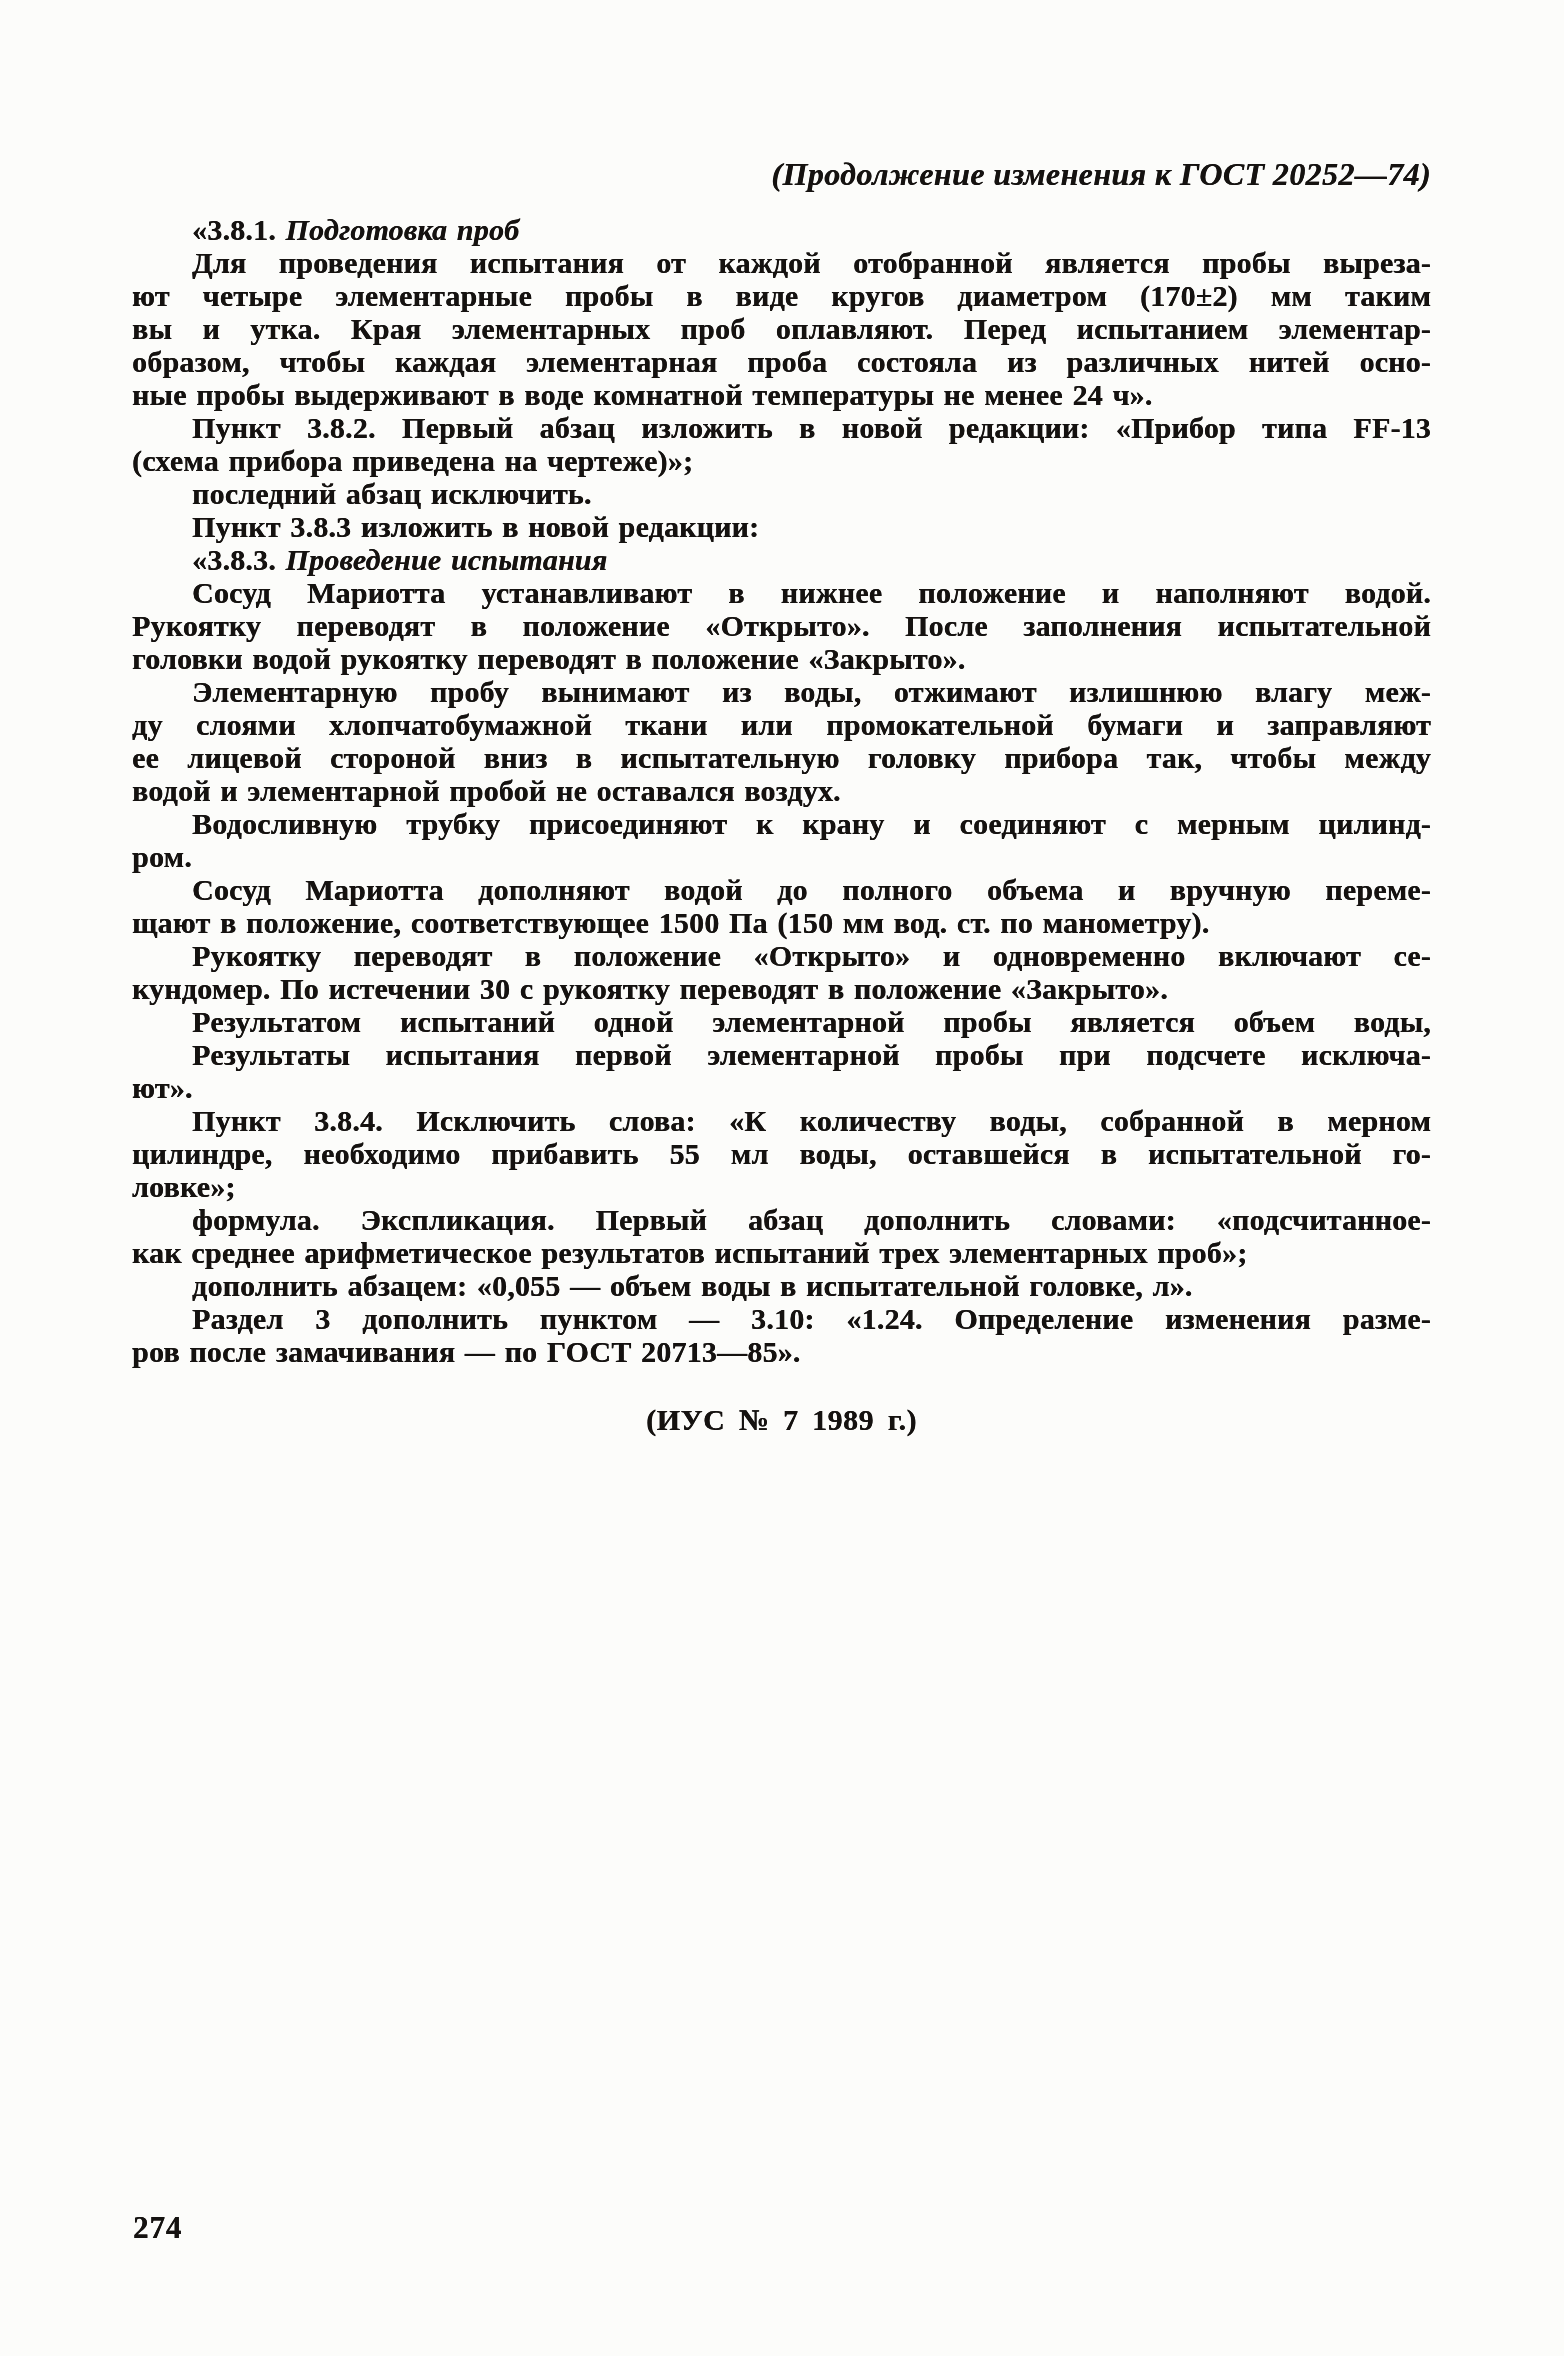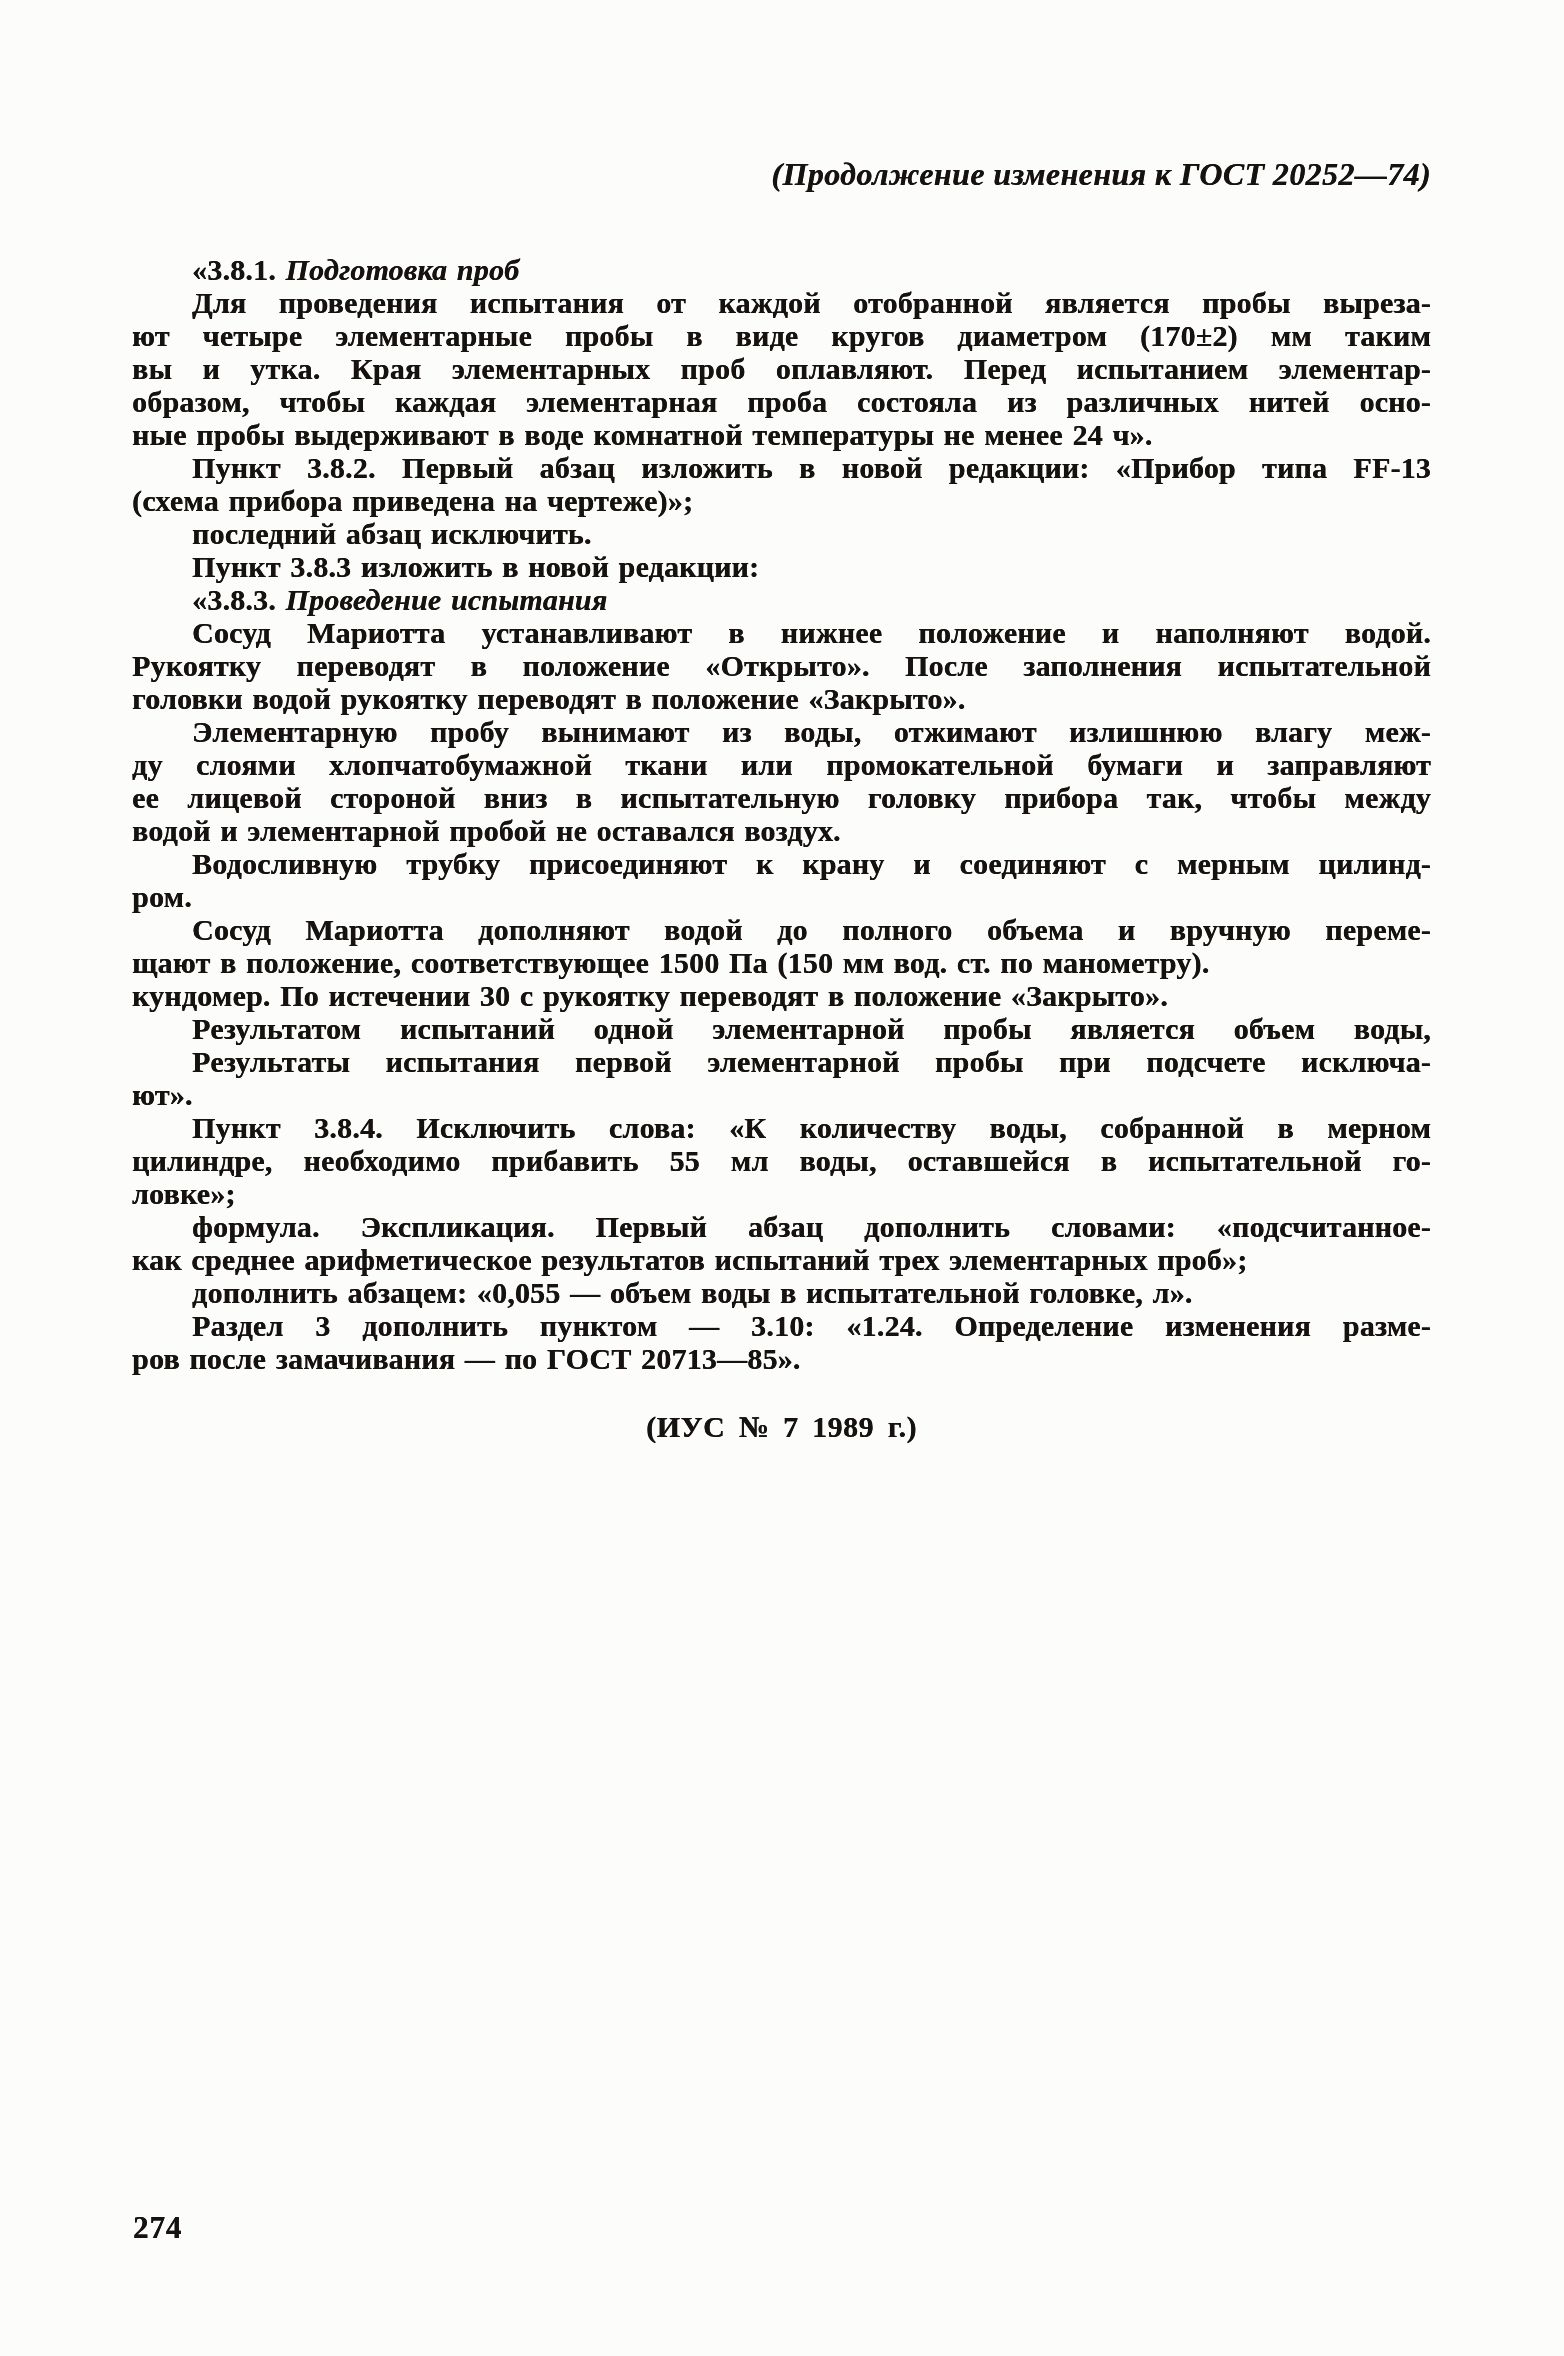--- a/index.html
+++ b/index.html
@@ -31,21 +31,20 @@
     line-height: 39px;
     letter-spacing: 0.4px;
     text-shadow: 0.3px 0 0 currentColor;
   }
   
   .text-column {
     position: absolute;
     top: 213px;
     left: 132px;
     width: 1299px;
-    margin-top: 40px;
   }
   .line {
     font-weight: bold;
     font-size: 30px;
     line-height: 33px;
     letter-spacing: 0.2px;
     word-spacing: 1.9px;
     text-align: justify;
     text-align-last: justify;
     white-space: normal;
@@ -102,20 +101,21 @@
       <div class="line">Рукоятку переводят в положение «Открыто». После заполнения испытательной</div>
       <div class="line final">головки водой рукоятку переводят в положение «Закрыто».</div>
       <div class="line first">Элементарную пробу вынимают из воды, отжимают излишнюю влагу меж-</div>
       <div class="line">ду слоями хлопчатобумажной ткани или промокательной бумаги и заправляют</div>
       <div class="line">ее лицевой стороной вниз в испытательную головку прибора так, чтобы между</div>
       <div class="line final">водой и элементарной пробой не оставался воздух.</div>
       <div class="line first">Водосливную трубку присоединяют к крану и соединяют с мерным цилинд-</div>
       <div class="line final">ром.</div>
       <div class="line first">Сосуд Мариотта дополняют водой до полного объема и вручную переме-</div>
       <div class="line final">щают в положение, соответствующее 1500 Па (150 мм вод. ст. по манометру).</div>
+      <div class="line first">Рукоятку переводят в положение «Открыто» и одновременно включают се-</div>
       <div class="line final">кундомер. По истечении 30 с рукоятку переводят в положение «Закрыто».</div>
       <div class="line first">Результатом испытаний одной элементарной пробы является объем воды,</div>
       <div class="line first">Результаты испытания первой элементарной пробы при подсчете исключа-</div>
       <div class="line final">ют».</div>
       <div class="line first">Пункт 3.8.4. Исключить слова: «К количеству воды, собранной в мерном</div>
       <div class="line">цилиндре, необходимо прибавить 55 мл воды, оставшейся в испытательной го-</div>
       <div class="line final">ловке»;</div>
       <div class="line first">формула. Экспликация. Первый абзац дополнить словами: «подсчитанное-</div>
       <div class="line final">как среднее арифметическое результатов испытаний трех элементарных проб»;</div>
       <div class="line first final">дополнить абзацем: «0,055 — объем воды в испытательной головке, л».</div>

